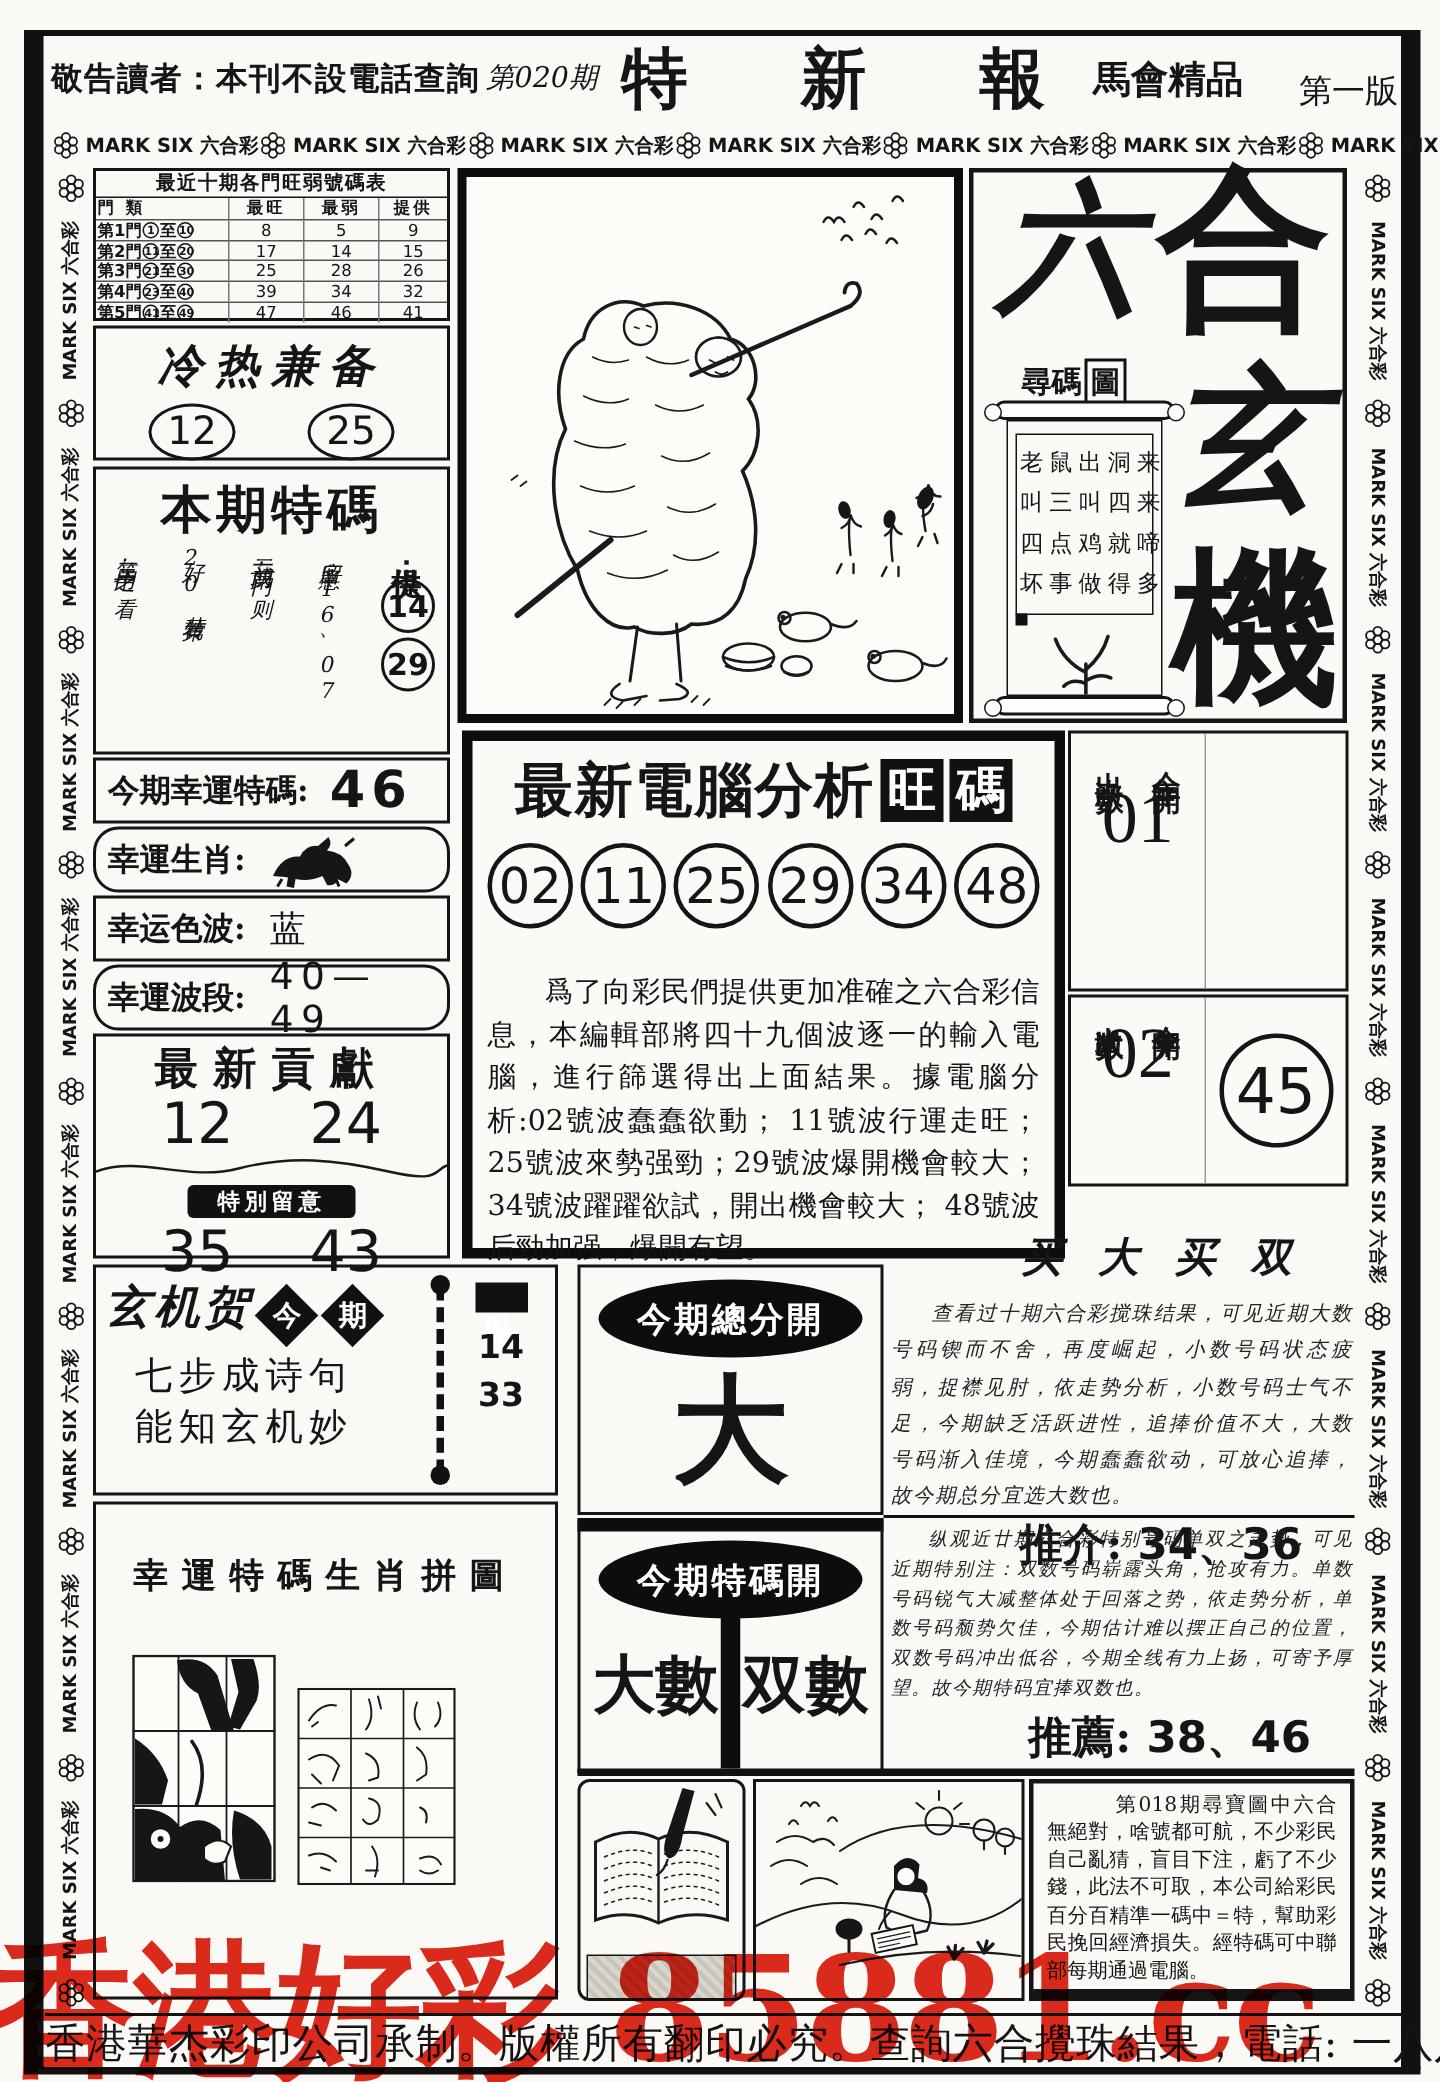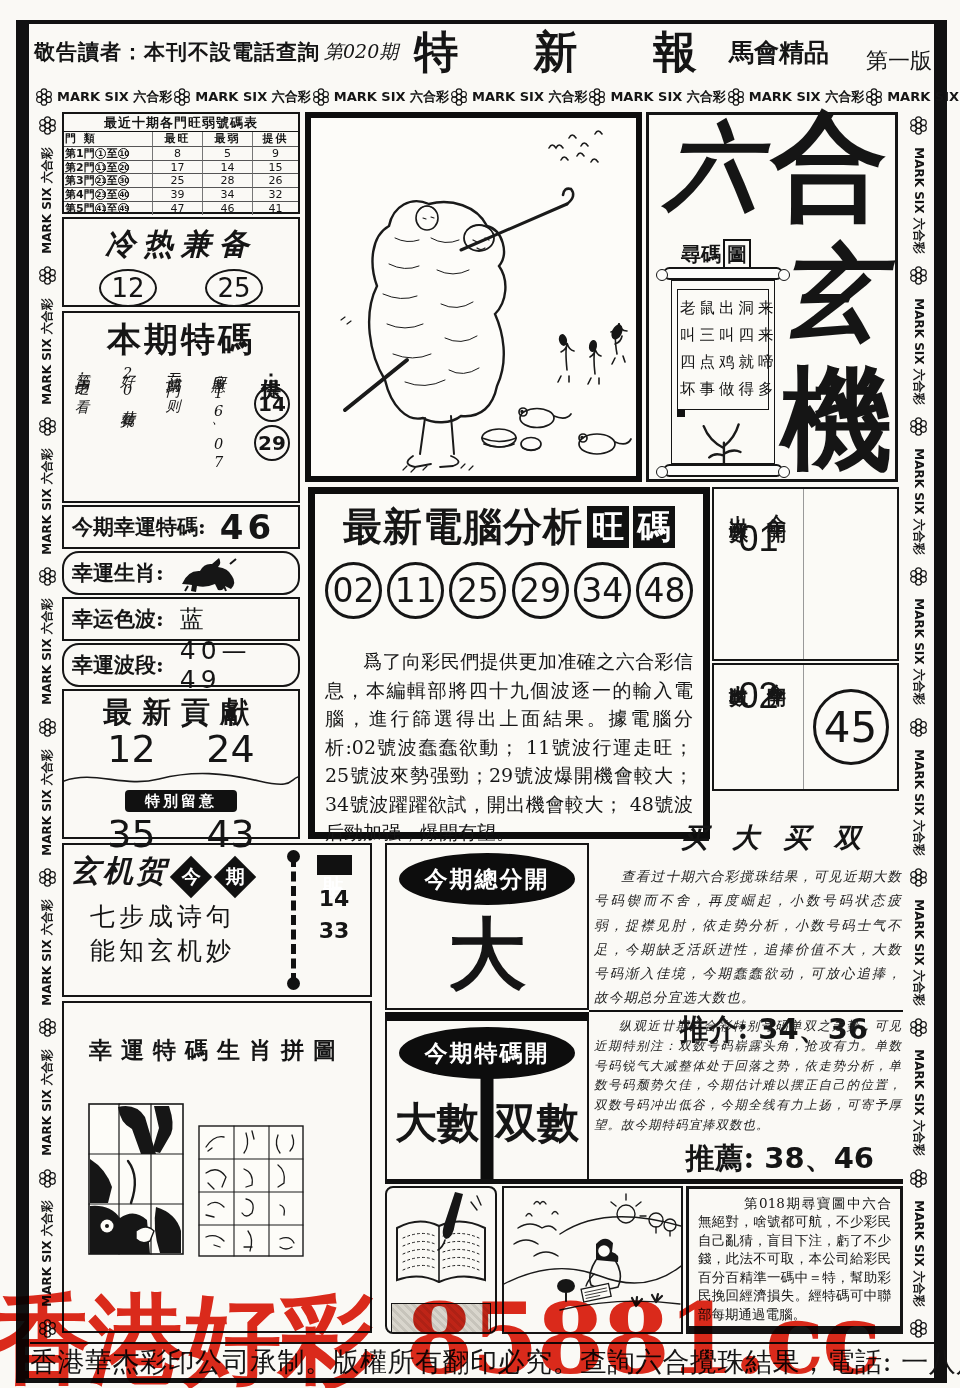--- a/index.html
+++ b/index.html
@@ -125,21 +125,21 @@
   .scroll-tree { position:absolute; bottom:0; left:50%; transform:translateX(-50%); }
   .scroll-dot { position:absolute; left:5px; bottom:46px; width:8px; height:8px; background:#111; }
 
   
   .app { display:flex; background:#fbfaf6; }
   .app-left { width:90px; border-right:1px solid #999; display:flex; flex-direction:column;
               align-items:center; padding-top:10px; }
   .app-labels { display:flex; gap:12px; }
   .app-labels span { writing-mode:vertical-rl; text-orientation:upright; font-size:19px;
                      font-weight:bold; letter-spacing:5px; }
-  .app-code { font-size:36px; font-family:Liberation Sans, sans-serif; margin-top:4px; }
+  .app-code { font-size:48px; font-family:Liberation Serif, serif; margin-top:4px; }
   .app-right { flex:1; display:flex; align-items:center; justify-content:center; }
   .app-circle { width:76px; height:76px; border:3px solid #151515; border-radius:50%;
                 display:flex; align-items:center; justify-content:center; font-size:42px;
                 font-family:"DejaVu Sans",sans-serif; }
 
   
   .essay1 { position:absolute; left:594px; top:792px; width:308px; height:222px; }
   .e-title { font-size:27px; font-style:italic; font-weight:bold; letter-spacing:24px;
              text-align:center; padding-left:70px; margin-top:28px; white-space:nowrap; }
   .e-body { margin-top:8px; font-size:13.5px; line-height:1.8; letter-spacing:1.2px;

